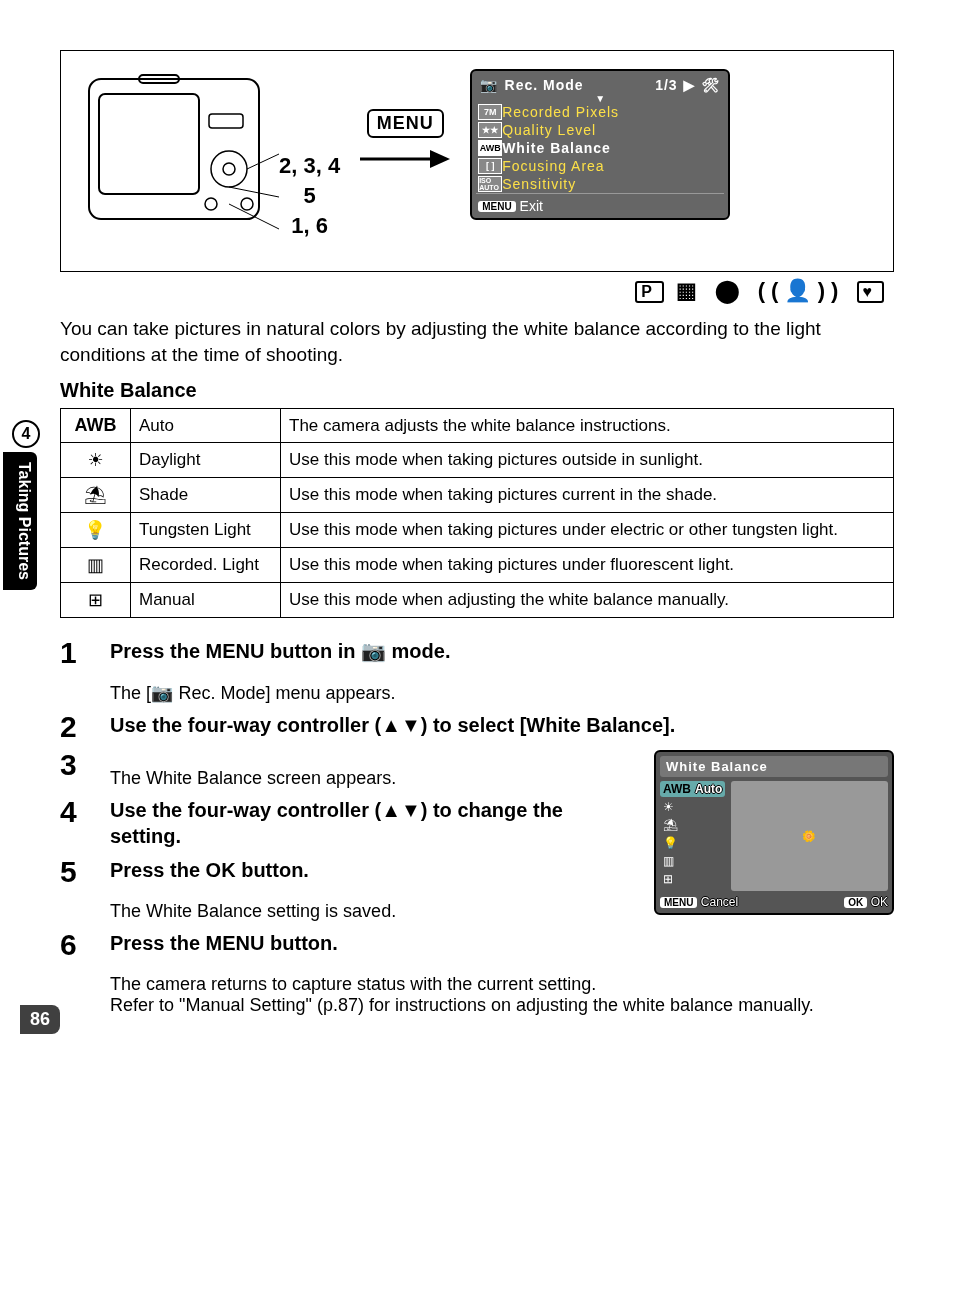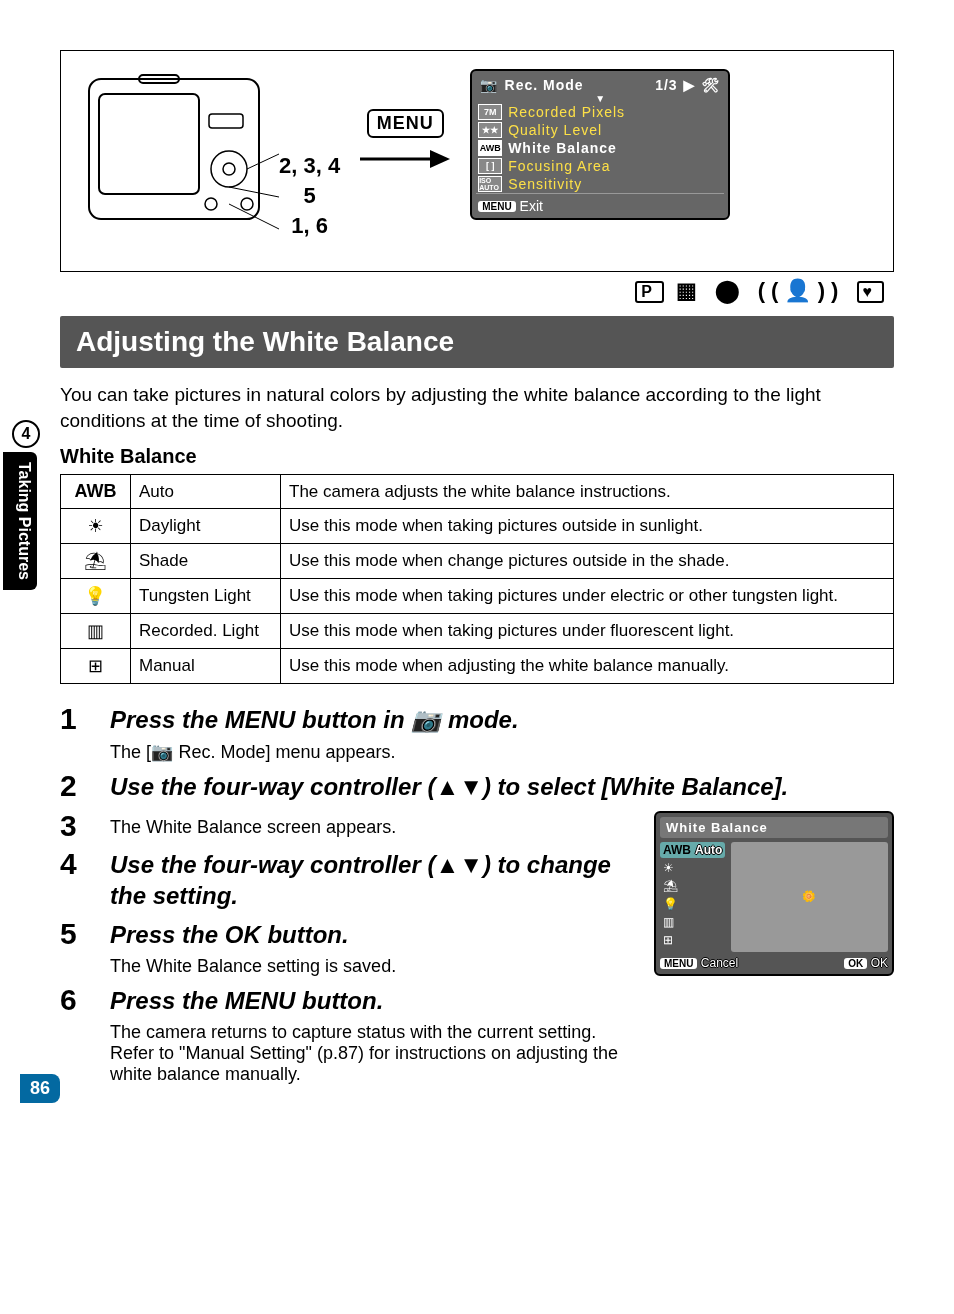--- a/index.html
+++ b/index.html
@@ -41,21 +41,21 @@
     padding: 10px 4px;
     font-size: 16px;
     border-radius: 0 6px 6px 0;
     margin-left: 0;
     width: 34px;
   }
   .page-num {
     position: absolute;
     bottom: 20px;
     left: 20px;
-    background: #0369a1;
+    background: #404040;
     color: #fff;
     font-weight: bold;
     padding: 4px 10px;
     border-radius: 0 8px 8px 0;
     font-size: 18px;
   }
   .top-panel {
     border: 1px solid #000;
     padding: 18px 18px 12px 18px;
     margin-bottom: 6px;
@@ -83,21 +83,21 @@
   }
   .lcd-header {
     display: flex; align-items: center; gap: 6px;
     font-weight: bold; letter-spacing: 1px;
     padding: 2px 4px;
   }
   .lcd-header .spacer { flex:1; }
   .lcd-divider {
     font-size: 10px; text-align: center; line-height: 8px;
   }
-  .lcd-row { display: flex; align-items: flex-end; gap: 6px; padding: 1px 2px;}
+  .lcd-row { display: flex; align-items: flex-end; padding: 1px 2px;}
   .lcd-icon {
     width: 24px; height: 16px;
     display:inline-flex; align-items:center; justify-content:center;
     font-size: 9px; font-weight: bold; background:#888;
     border:1px solid #fff;
   }
   .lcd-row.selected .lcd-icon { background:#fff; color:#000;}
   .lcd-row.selected .lcd-text { color:#fff; font-weight:bold;}
   .lcd-text { letter-spacing: 1px; color:#fde047; }
   .lcd-footer { display:flex; align-items:center; gap:4px; padding:4px 2px 0 2px; border-top:1px solid #999;}
@@ -118,22 +118,22 @@
   }
   table.wb td, table.wb th {
     border: 1px solid #000; padding: 6px 8px; text-align: left; vertical-align: middle;
   }
   table.wb td.icon { text-align:center; width:70px; font-size:18px;}
   table.wb td.name { width:150px;}
   .steps { font-size: 18px; }
   .step { display:flex; gap:18px; margin: 8px 0; align-items: flex-start;}
   .step-num { font-size: 30px; font-weight: bold; width: 32px; line-height:1;}
   .step-body { flex: 1; }
-  .step-title { font-weight: bold; font-size: 24px; line-height:1.3;font-style:italic;}
-  .step-desc { font-size: 18px; margin-top:6px;}
+  .step-title { font-weight: bold; font-size: 20px; line-height:1.3;}
+  .step-desc { font-size: 18px; margin-top:18px;}
   .wb-screen {
     float: right; width: 240px; margin: 0 0 10px 16px;
     border: 2px solid #000; border-radius: 6px;
     background: #555; color:#fff; font-size:13px;
     padding: 4px;
   }
   .wb-screen-header {
     background:#777; padding:3px 6px; font-weight:bold; letter-spacing:1px;
     border-radius:3px;
   }
@@ -227,42 +227,41 @@
       </div>
     </div>
   </div>
 
   <div class="mode-strip">
     <span class="iconbox">P</span>
     <span> ▦ ⬤ ((👤)) </span>
     <span class="iconbox">♥</span>
   </div>
 
-  <div class="section-bar">Adjusting the White Balance</div>
 
   <div class="intro">You can take pictures in natural colors by adjusting the white balance according to the light conditions at the time of shooting.</div>
 
   <div class="sub-heading">White Balance</div>
 
   <table class="wb">
     <tbody>
         <tr>
       <td class="icon" style="font-weight:bold">AWB</td>
       <td class="name">Auto</td>
       <td>The camera adjusts the white balance instructions.</td>
     </tr>
     <tr>
       <td class="icon">☀</td>
       <td class="name">Daylight</td>
       <td>Use this mode when taking pictures outside in sunlight.</td>
     </tr>
     <tr>
       <td class="icon">⛱</td>
       <td class="name">Shade</td>
-      <td>Use this mode when change pictures outside in the shade.</td>
+      <td>Use this mode when taking pictures current in the shade.</td>
     </tr>
     <tr>
       <td class="icon">💡</td>
       <td class="name">Tungsten Light</td>
       <td>Use this mode when taking pictures under electric or other tungsten light.</td>
     </tr>
     <tr>
       <td class="icon">▥</td>
       <td class="name">Recorded. Light</td>
       <td>Use this mode when taking pictures under fluorescent light.</td>

